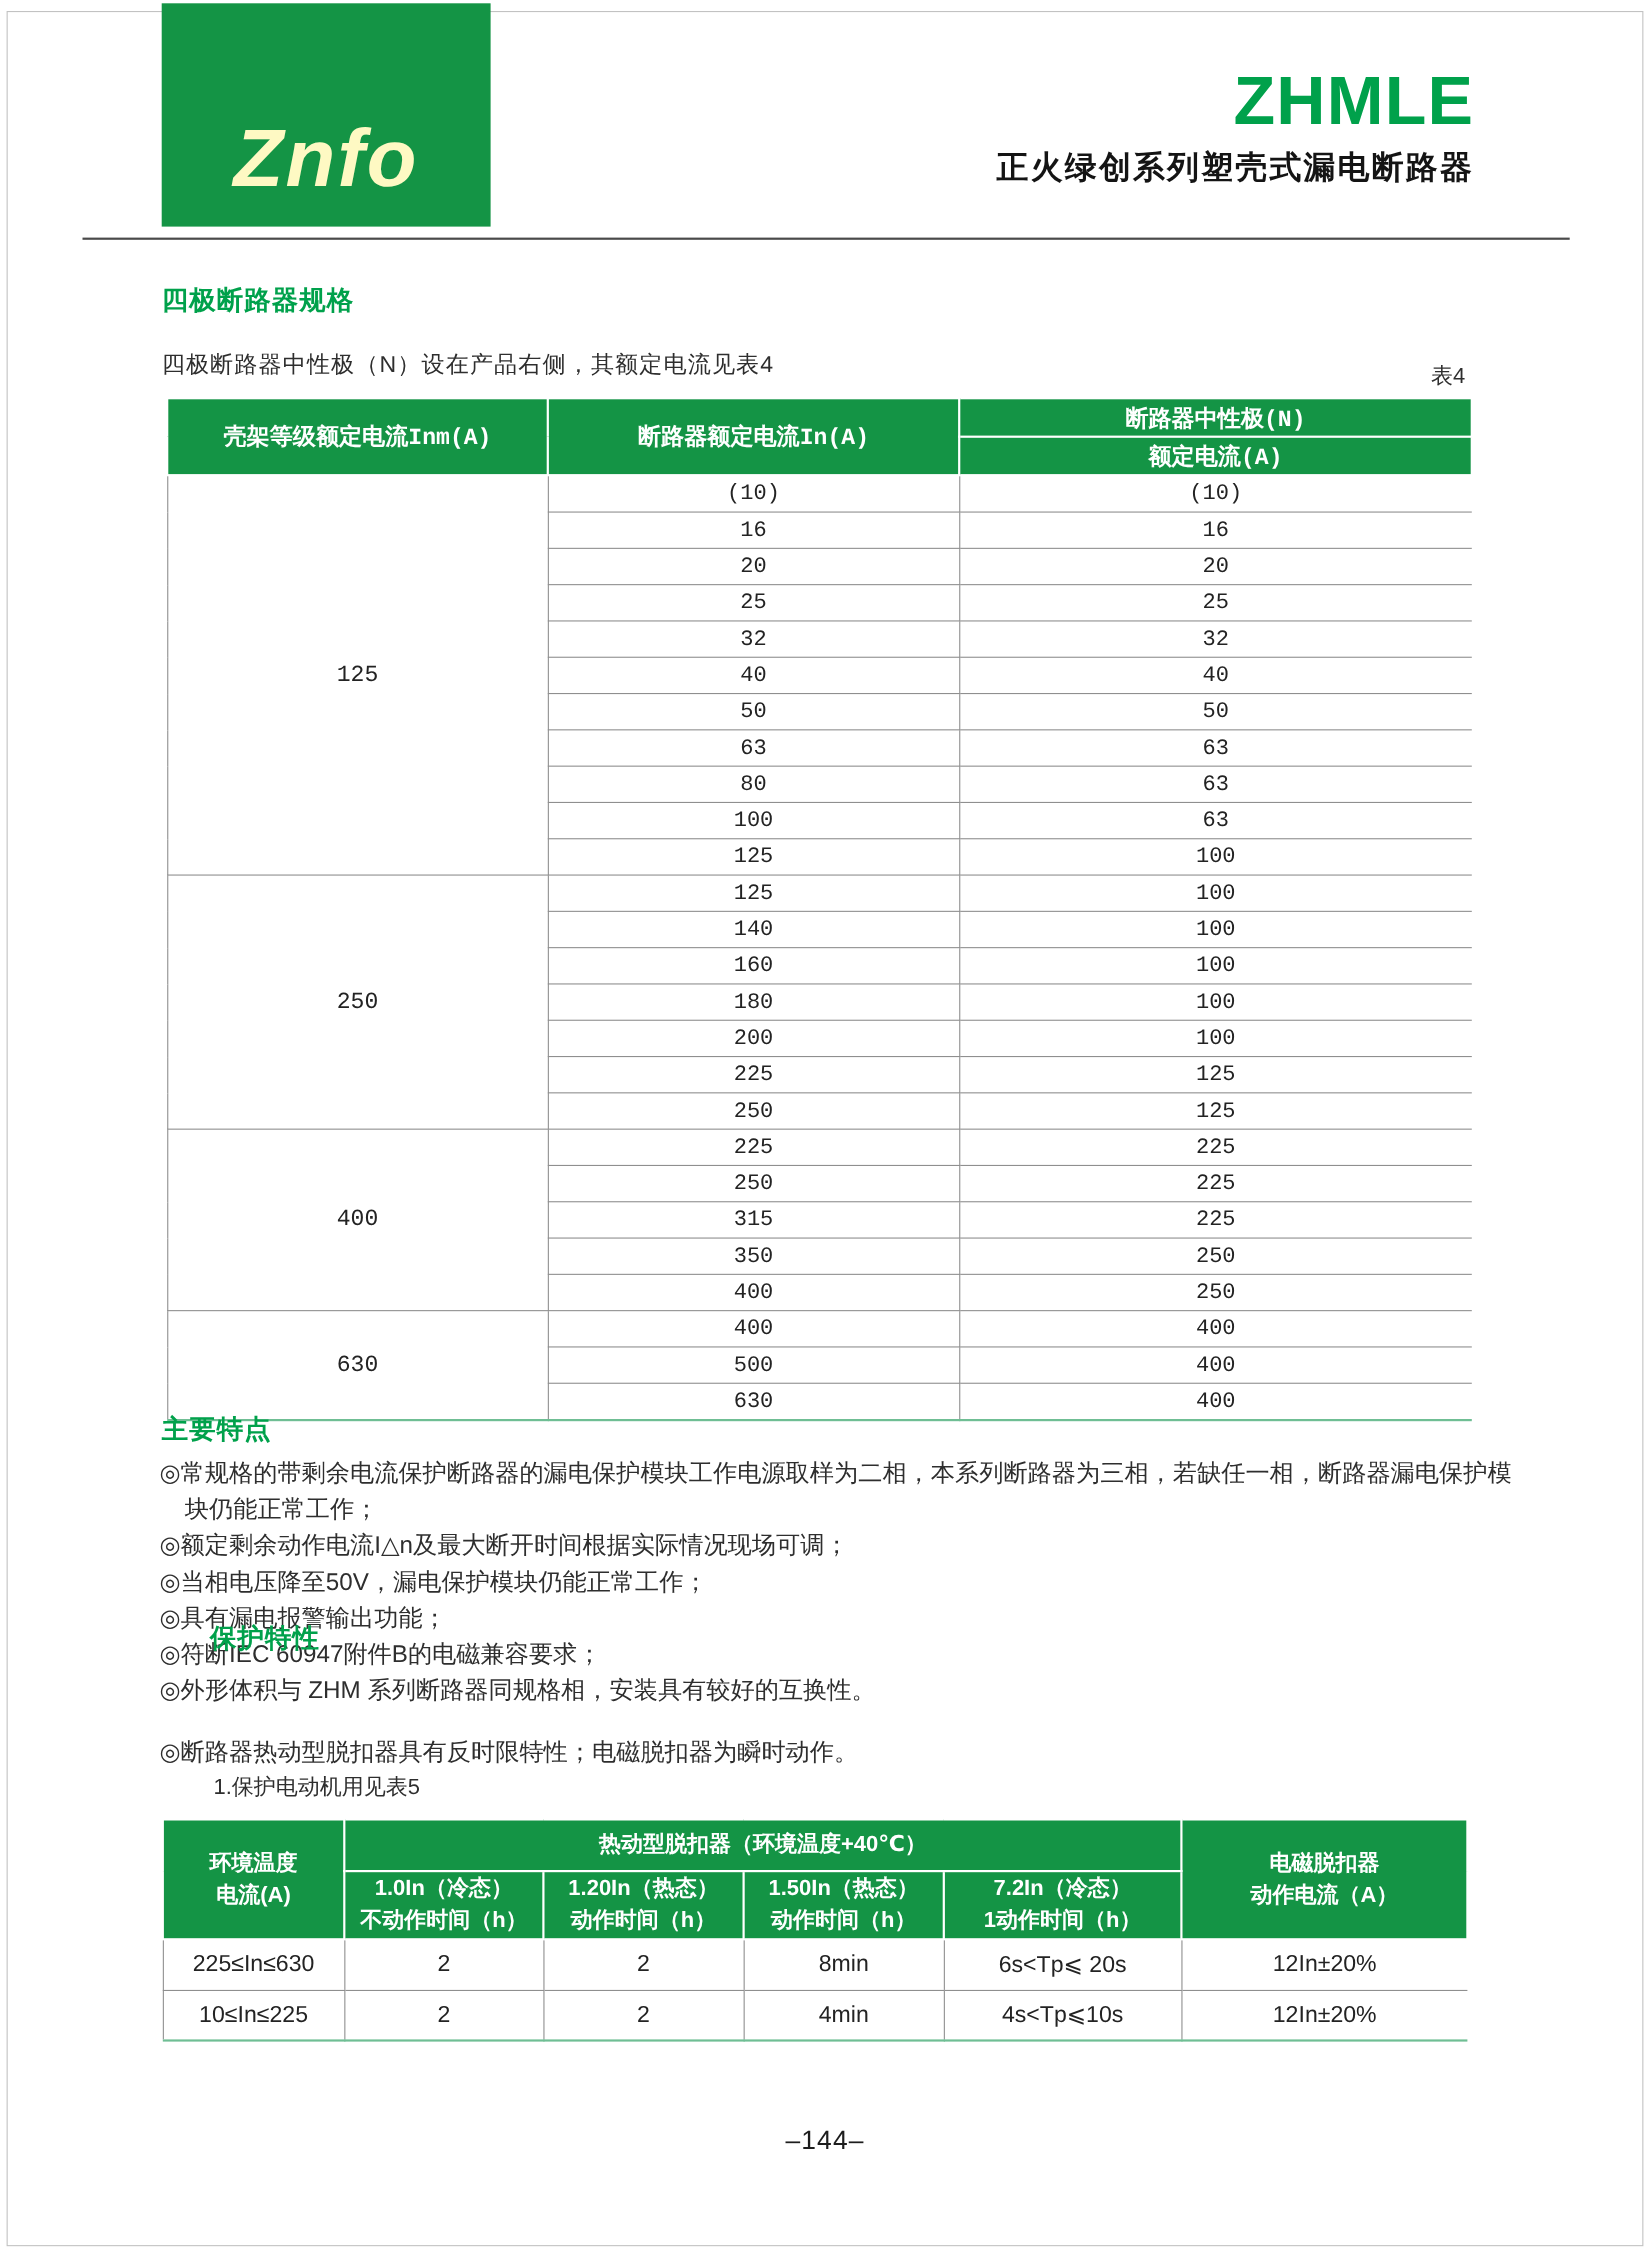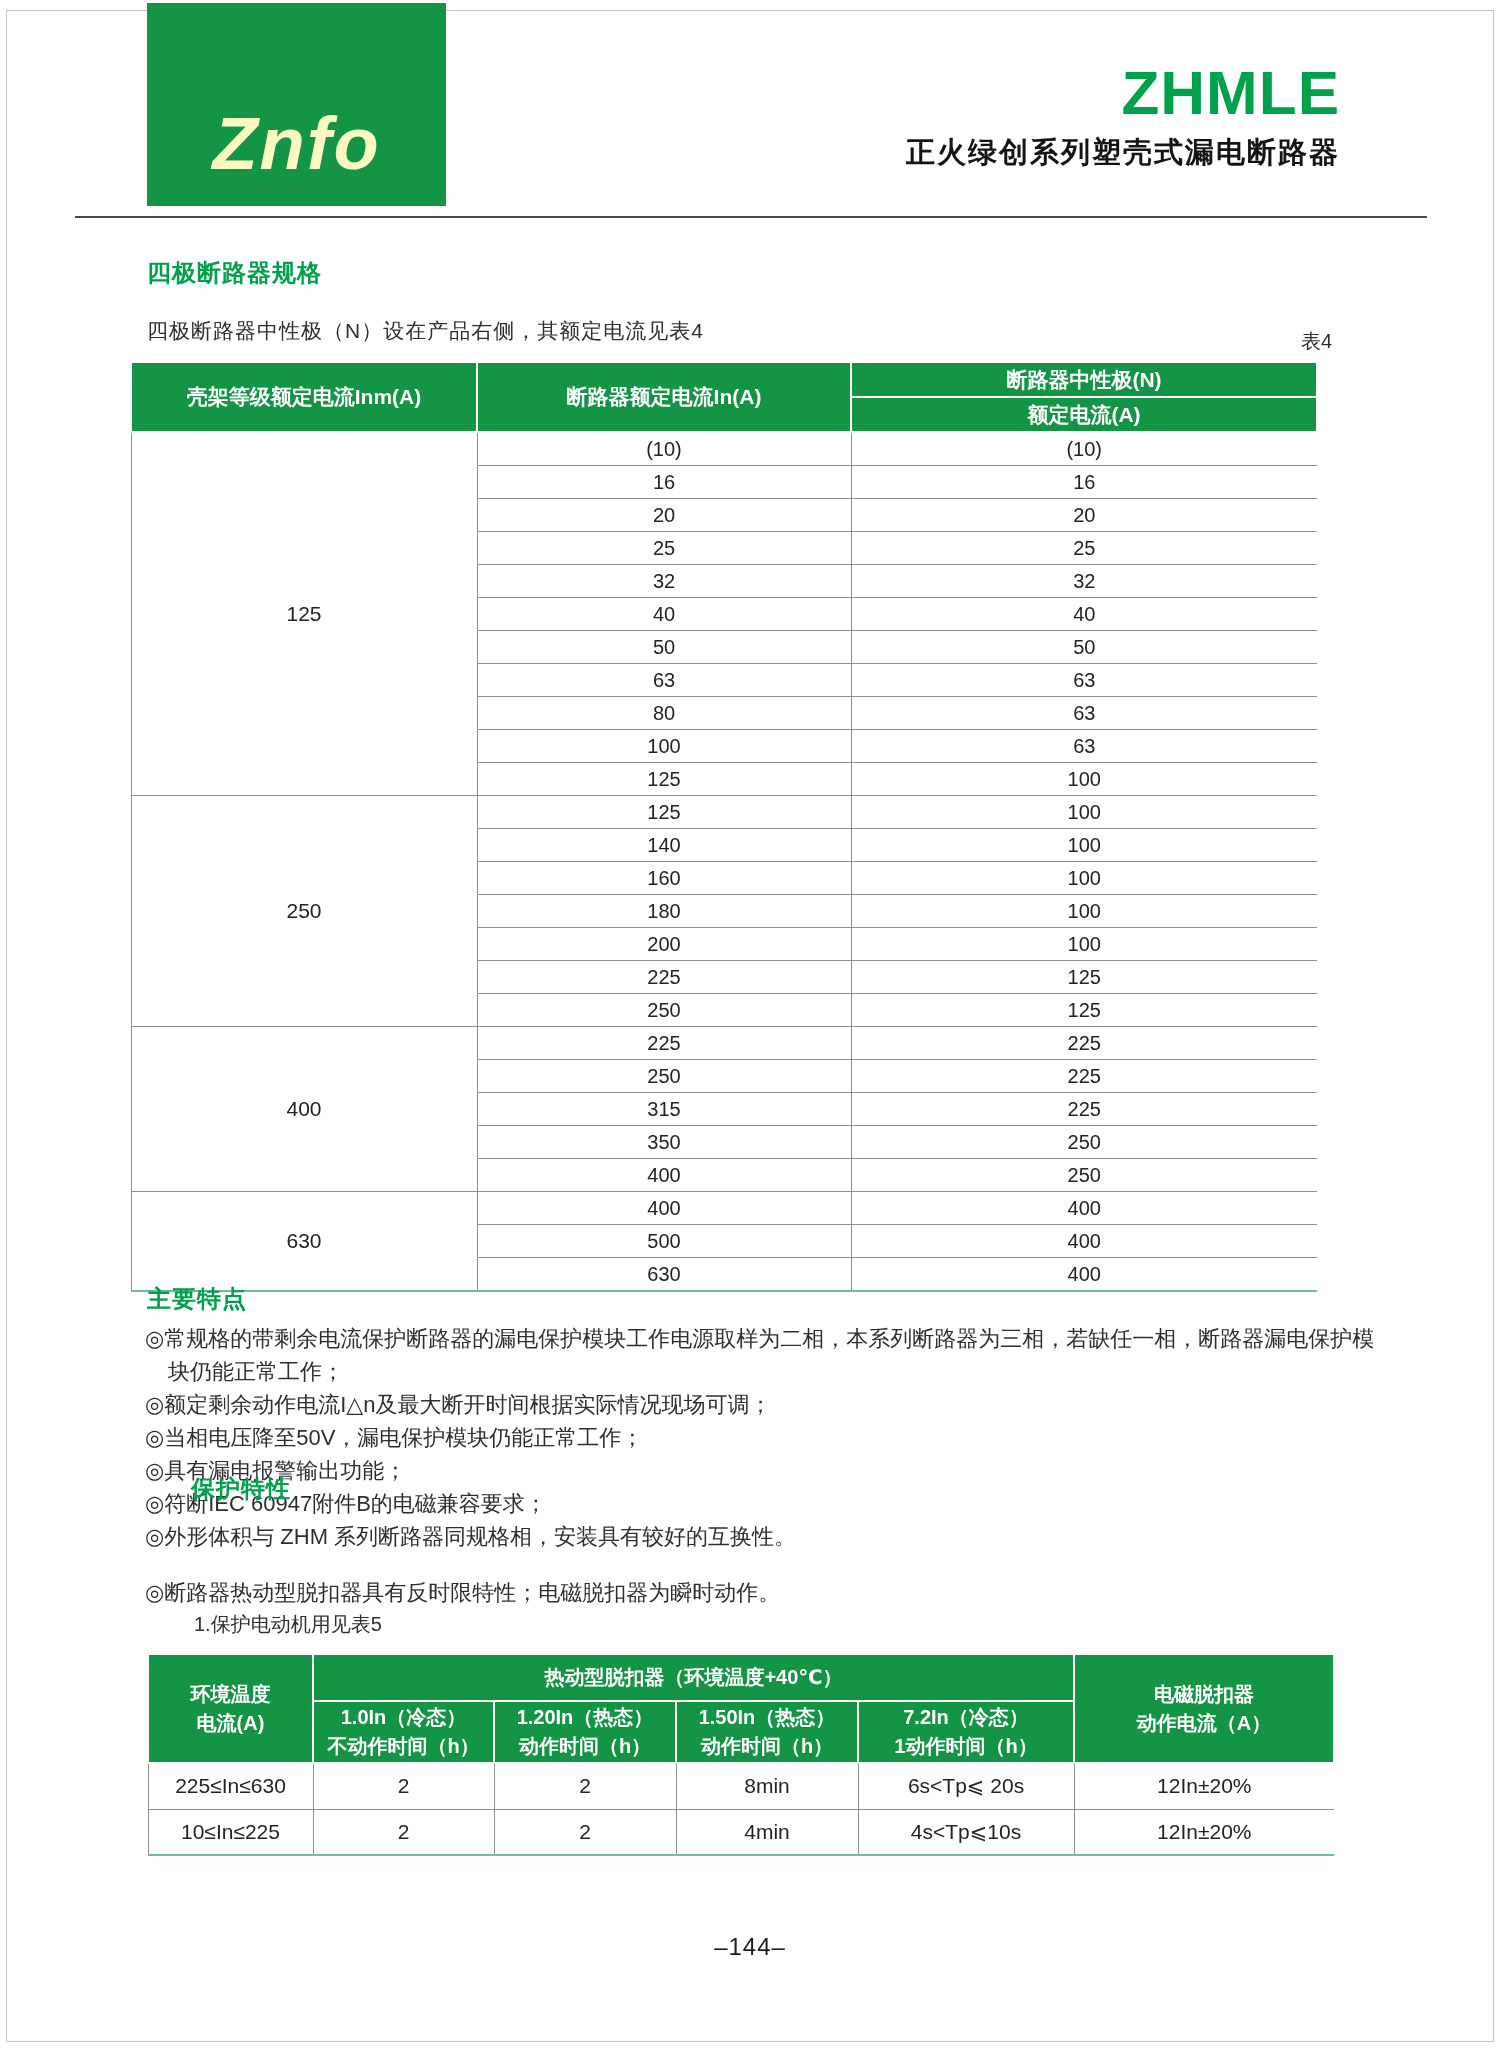--- a/index.html
+++ b/index.html
@@ -22,21 +22,21 @@
     font-size:74px;font-weight:bold;font-style:italic;color:#fef9c3;letter-spacing:2px;}
   .brand{position:absolute;top:60px;right:160px;text-align:right;}
   .brand-model{font-size:62px;line-height:1.05;font-weight:bold;color:var(--heading-green);letter-spacing:1px;}
   .brand-subtitle{font-size:29px;font-weight:bold;color:#141414;letter-spacing:2px;margin-top:8px;}
   .header-rule{position:absolute;left:75px;right:73px;top:216px;height:2px;background:var(--rule-dark);}
   
   .sec-heading{position:absolute;left:147px;font-size:24px;font-weight:bold;color:var(--heading-green);letter-spacing:1px;}
   .intro-text{position:absolute;left:147px;top:317px;font-size:21px;color:var(--text);letter-spacing:1px;text-align:right;}
   .table4-label{position:absolute;right:168px;top:328px;font-size:20px;color:var(--text);}
   
-  .t4-wrap{position:absolute;left:130px;top:361px;width:1186px;}
+  .t4-wrap{position:absolute;left:151px;top:361px;width:1186px;font-family:Liberation Mono, monospace;}
   table{border-collapse:collapse;table-layout:fixed;width:1186px;}
   th{background:var(--green);color:#ffffff;font-weight:600;border:2px solid #ffffff;
      text-align:center;vertical-align:middle;white-space:pre-line;}
   .t4 th{font-size:21px;height:31px;}
   .t4 tbody td{font-size:20px;color:#232323;text-align:center;vertical-align:middle;height:30px;}
   .t4 tbody tr{height:31px;}
   .t4 td.c1{font-size:21px;border-left:1px solid var(--line-grey);border-right:1px solid var(--line-grey);
             border-bottom:1px solid var(--line-grey);}
   .t4 td.c2{border-right:1px solid var(--line-grey);border-bottom:1px solid var(--line-grey);}
   .t4 td.c3{border-bottom:1px solid var(--line-grey);}

